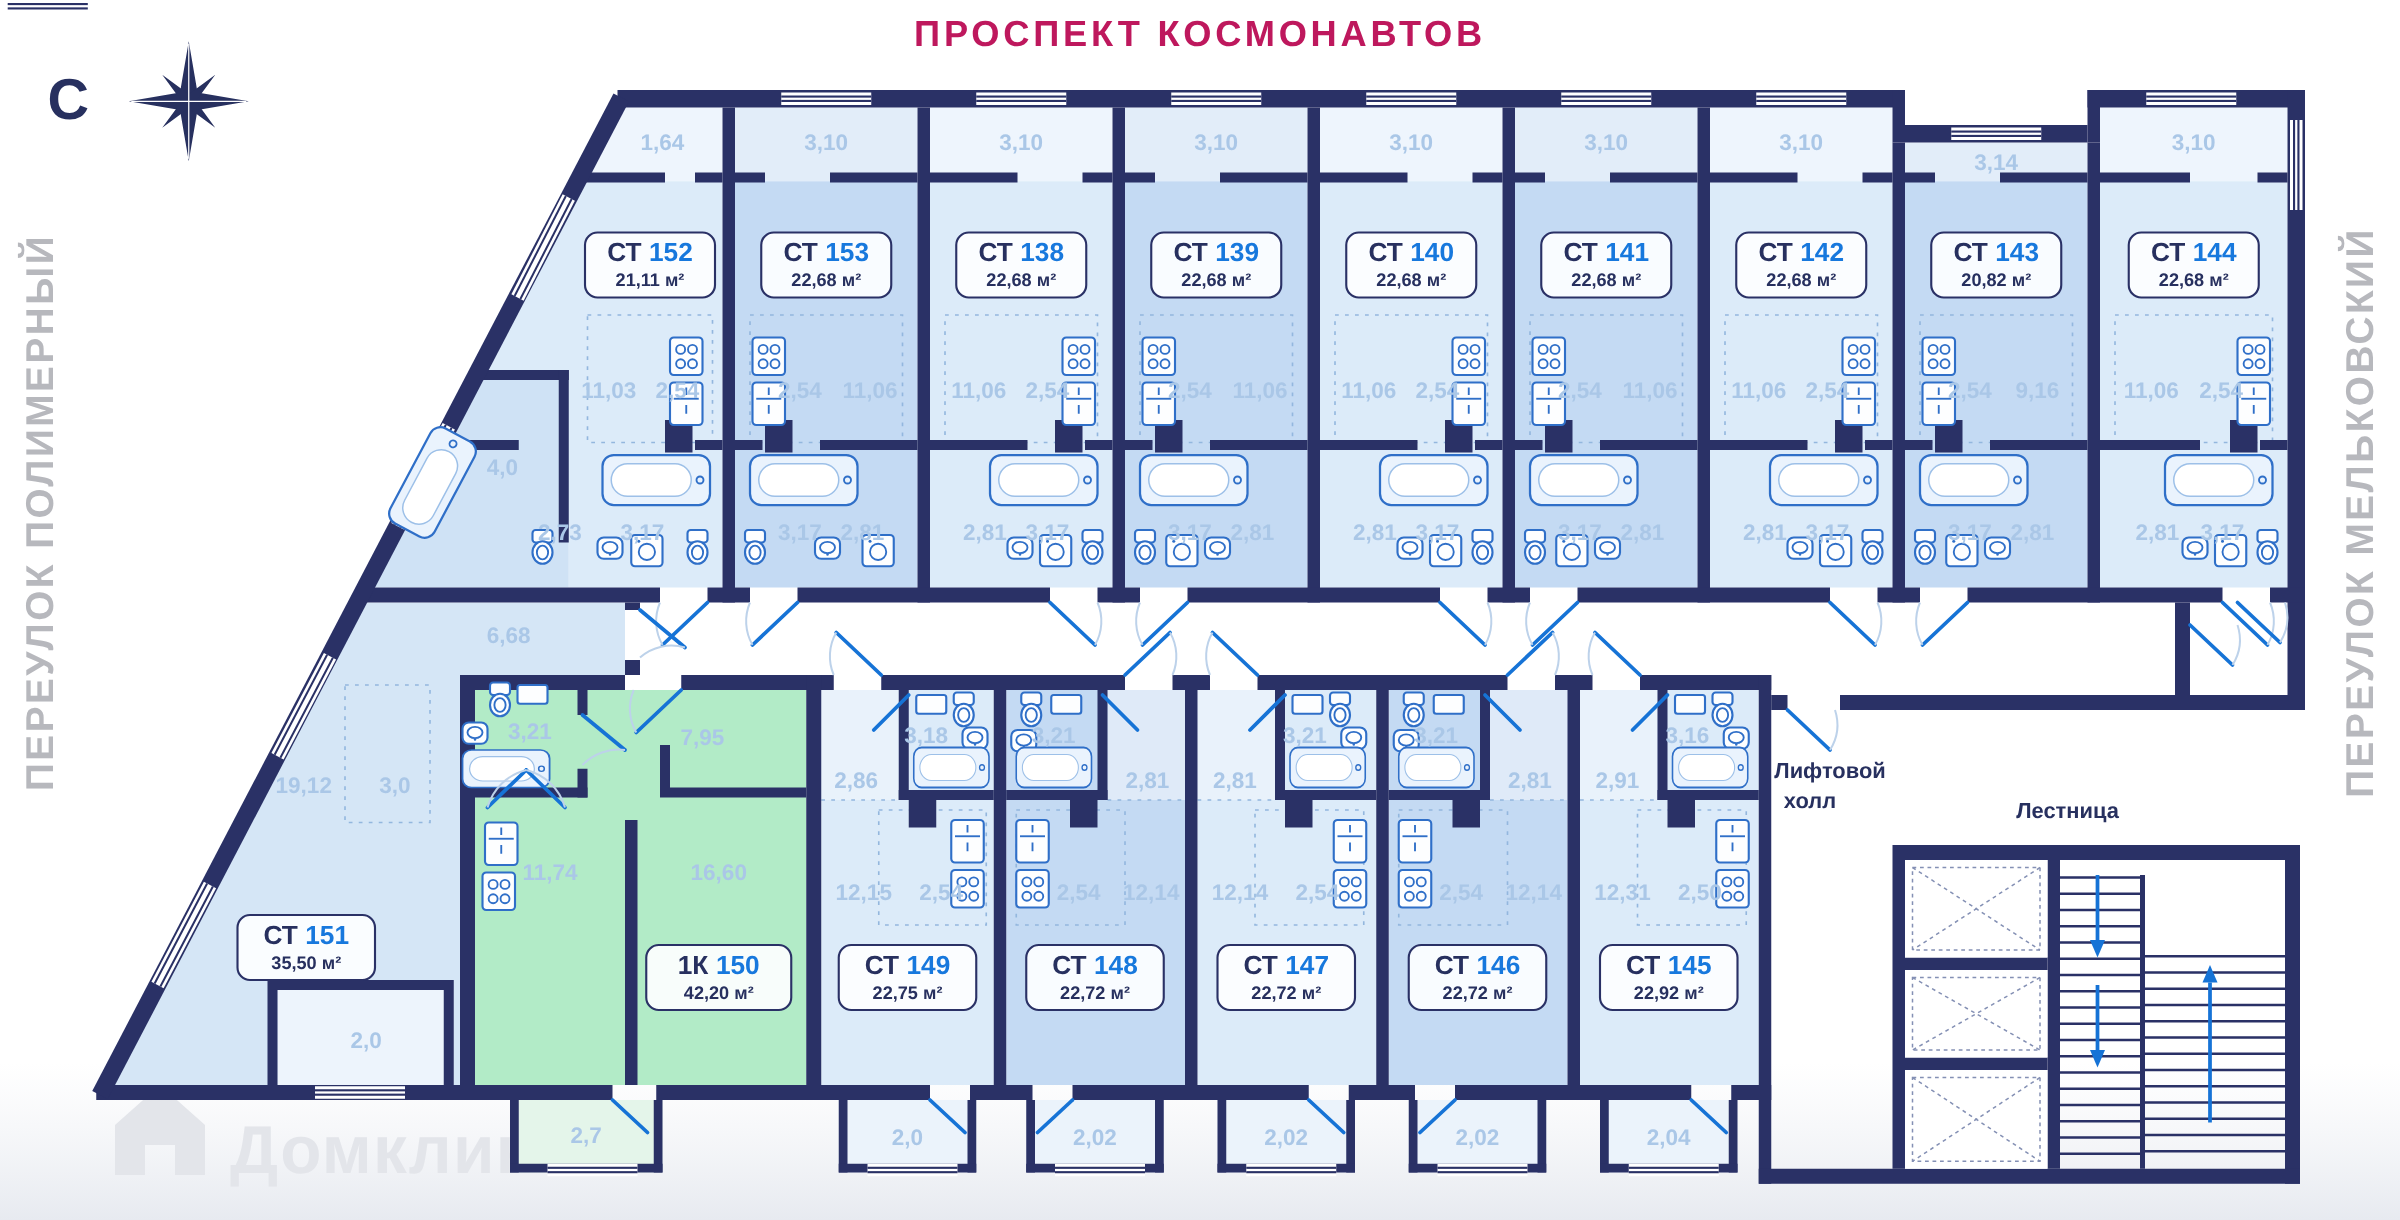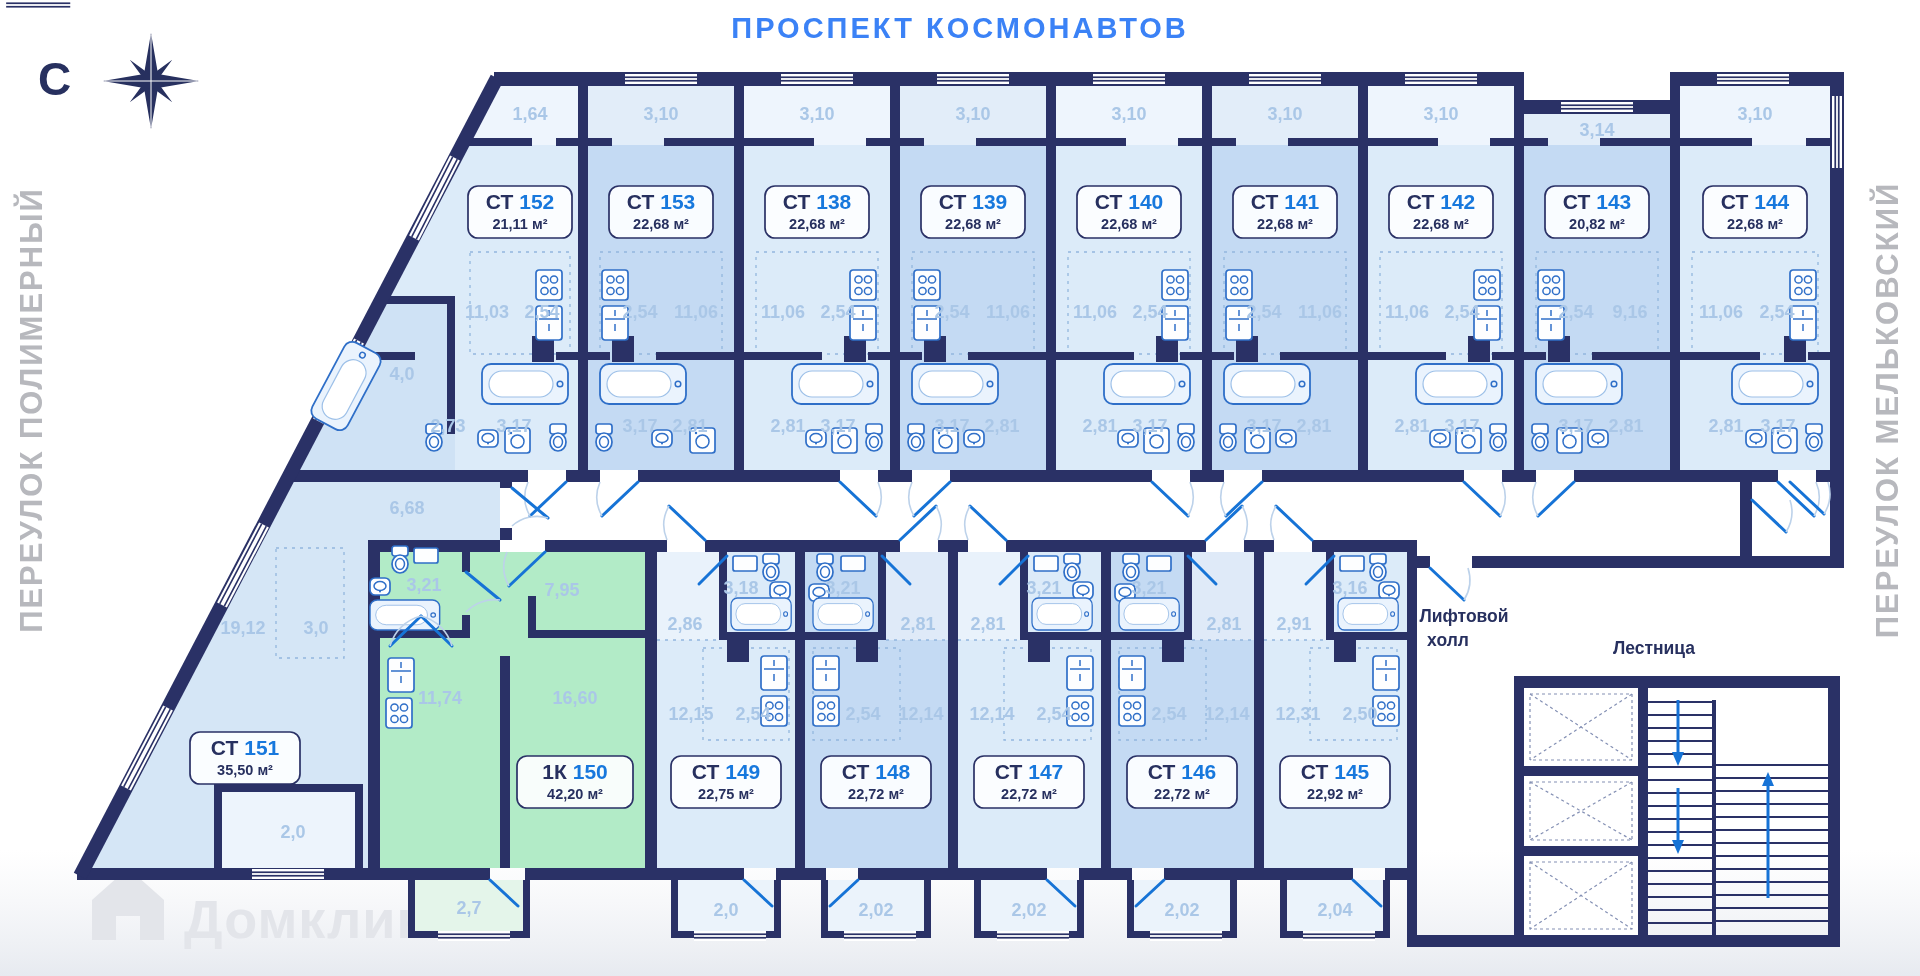--- a/index.html
+++ b/index.html
@@ -1,20 +1,20 @@
 <!DOCTYPE html>
 <html><head>
 <meta charset="utf-8">
 <style>
   html,body{margin:0;padding:0;background:#fff;}
   .stage{position:relative;width:1920px;height:976px;background:#fff;overflow:hidden;
          font-family:"Liberation Sans",sans-serif;}
   .stage svg.plan{position:absolute;left:0;top:0;}
   .title{position:absolute;top:12px;left:0;width:100%;text-align:center;
-         font-size:29px;font-weight:800;letter-spacing:3px;color:#3b82f6;}
+         font-size:29px;font-weight:800;letter-spacing:3px;color:#be185d;}
   .compass{position:absolute;left:38px;top:34px;width:170px;height:90px;}
   .compass .letter{position:absolute;left:0;top:18px;font-size:46px;font-weight:800;color:#27305f;}
   .compass svg{position:absolute;left:58px;top:-8px;}
   .street{position:absolute;color:#b7b8bd;font-weight:700;font-size:31px;letter-spacing:2px;white-space:nowrap;}
   .street.left{left:-228px;top:392px;width:520px;text-align:center;transform:rotate(-90deg);}
   .street.right{left:1628px;top:392px;width:520px;text-align:center;transform:rotate(-90deg);}
   
   .wall{fill:#2a3166;}
   .dim{font:700 18px "Liberation Sans",sans-serif;fill:#aac7e7;text-anchor:middle;}
   .lbl1{font:800 21px "Liberation Sans",sans-serif;text-anchor:middle;}

